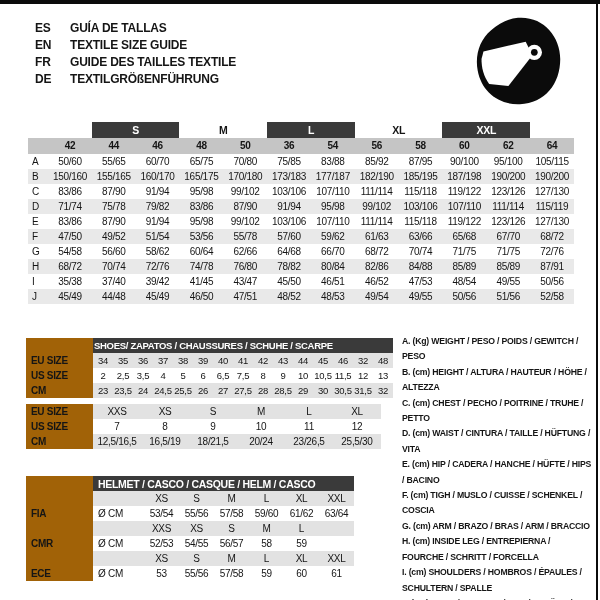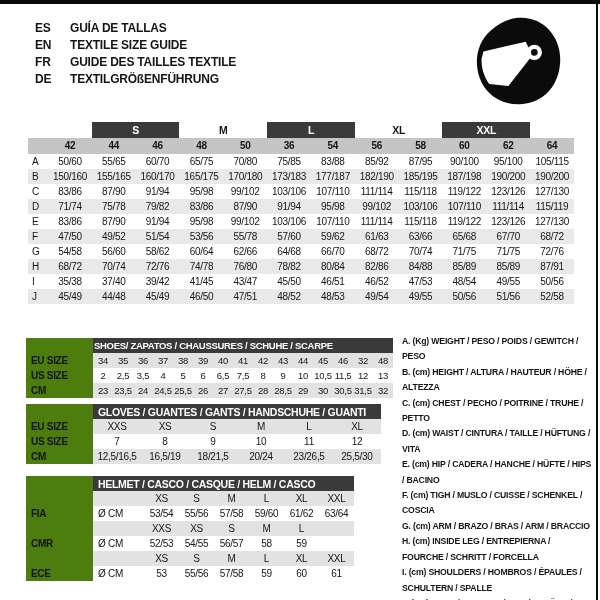--- a/index.html
+++ b/index.html
@@ -23,21 +23,21 @@
   .main-table td.dark{background:#3a3a3a;color:#ffffff;}
   .main-table tr.size-row td{background:#c5c5c5;font-weight:bold;height:16px;line-height:16px;}
   .main-table tr.zebra td{background:#e9e9e9;}
   .main-table td.rlbl{text-align:left;width:14px;padding-left:4px;font-weight:normal;}
 
   
   .lower{position:absolute;left:26px;}
   .lower table{border-collapse:collapse;font-size:10px;letter-spacing:-0.3px;white-space:nowrap;}
   .lower td{height:15px;line-height:15px;text-align:center;padding:0 2px;}
   .lower td.outlbl{width:60px;min-width:60px;max-width:60px;text-align:left;font-weight:bold;
-                   padding-left:5px;background:#4d7c0f;}
+                   padding-left:5px;background:#a16207;}
   .lower td.titlebar{background:#3a3a3a;color:#ffffff;text-align:left;font-weight:bold;
                      padding:0 5px;height:14px;line-height:14px;font-size:10.5px;}
   .lower tr.shaded td:not(.outlbl){background:#e2e2e2;}
   .shoes-tbl{top:338px;}
   .shoes-tbl td:not(.outlbl){min-width:18px;padding:0 1px;font-size:9.5px;}
   .gloves-tbl{top:404px;}
   .gloves-tbl td:not(.outlbl){min-width:44px;}
   .helmet-tbl{top:476px;}
   .helmet-tbl td:not(.outlbl){min-width:31px;}
   .helmet-tbl td.c0{min-width:44px;text-align:left;padding-left:5px;}
@@ -323,24 +323,20 @@
             <td>31,5</td>
             <td>32</td>
           </tr>
         </tbody>
       </table>
   </div>
 
   <div class="lower gloves-tbl">
     <table>
         <tbody>
-          <tr>
-            <td class="outlbl"></td>
-            <td class="titlebar" colspan="6">GLOVES / GUANTES / GANTS / HANDSCHUHE / GUANTI</td>
-          </tr>
           <tr class="shaded">
             <td class="outlbl">EU SIZE</td>
             <td>XXS</td>
             <td>XS</td>
             <td>S</td>
             <td>M</td>
             <td>L</td>
             <td>XL</td>
           </tr>
           <tr>

